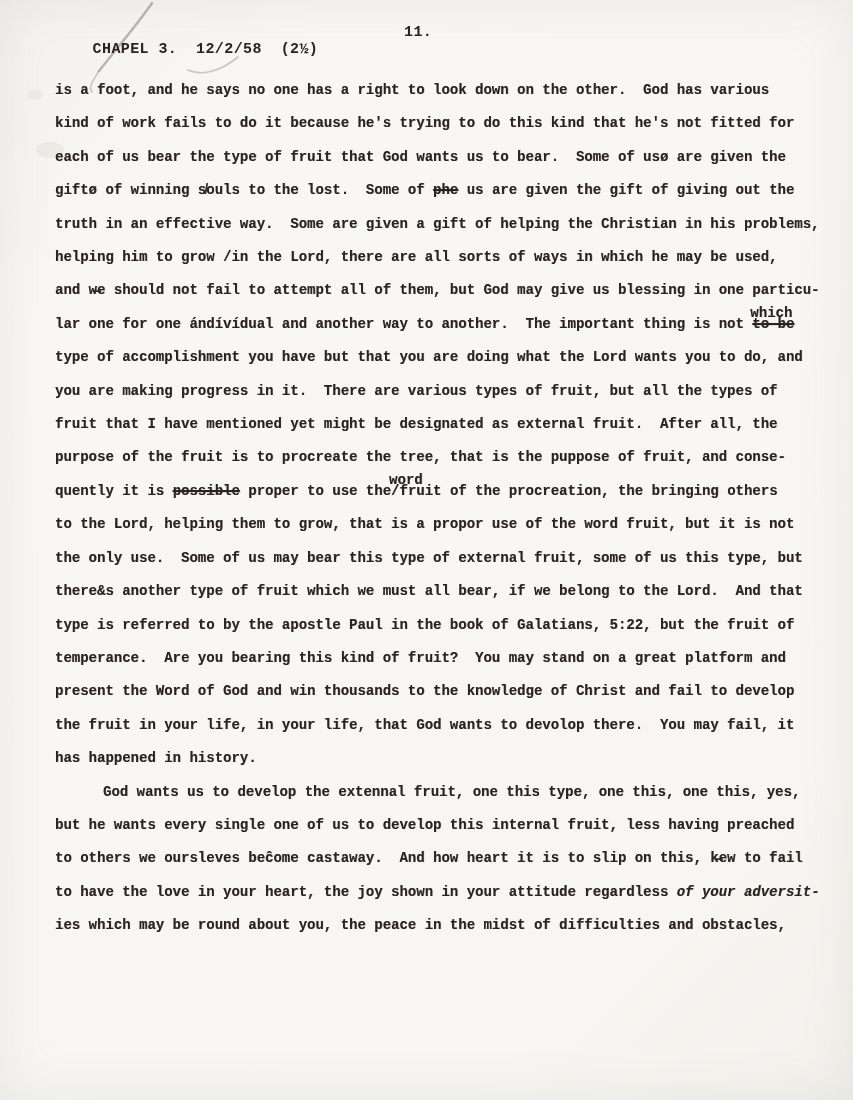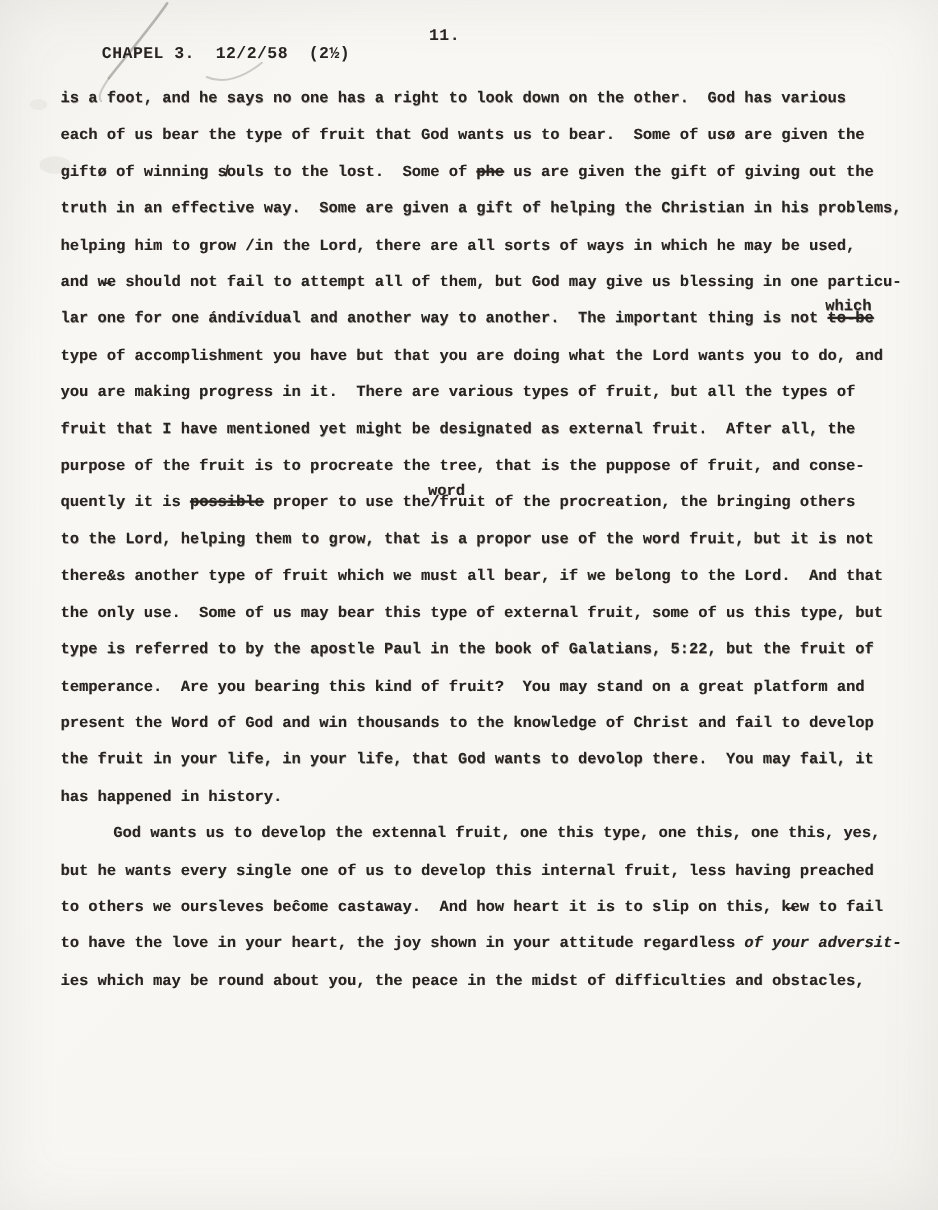--- a/index.html
+++ b/index.html
@@ -14,21 +14,21 @@
     position:absolute;inset:0;
     background:linear-gradient(135deg,#f3f2ee 0%,#f8f7f3 18%,#f7f6f2 80%,#f2f1ec 100%);
     box-shadow:inset 0 0 55px rgba(120,112,100,0.10);
     color:#29241f;
   }
   .header-row{
     position:absolute;top:24px;left:55px;right:20px;height:26px;
     font-size:15px;font-weight:bold;letter-spacing:.4px;
     white-space:pre;
   }
-  .page-number{position:absolute;left:335px;top:0;font-family:Liberation Mono, monospace;}
+  .page-number{position:absolute;left:349px;top:0;font-family:Liberation Mono, monospace;}
   .doc-body{
     position:absolute;top:74px;left:55px;width:778px;
     font-size:14px;font-weight:bold;
     line-height:33.4px;
     text-shadow:0.4px 0.3px 0 rgba(42,36,28,0.45);
   }
   .paragraph{margin:0;}
   .line{white-space:pre-wrap;min-height:33.4px;}
   .paragraph.indent .line:first-child{text-indent:48px;}
   .seg-strike{text-decoration:line-through;text-decoration-thickness:1.6px;}
@@ -55,34 +55,35 @@
   </svg>
 
   <div class="header-row">
     <span>CHAPEL 3.  12/2/58  (2½)</span>
     <span class="page-number">11.</span>
   </div>
 
   <div class="doc-body" id="doc-body">
       <div class="paragraph">
         <div class="line">is a foot, and he says no one has a right to look down on the other.  God has various</div>
+        <div class="line">kind of work fails to do it because he's trying to do this kind that he's not fitted for</div>
         <div class="line">each of us bear the type of fruit that God wants us to bear.  Some of usø are given the</div>
         <div class="line">giftø of winning s̸ouls to the lost.  Some of <span class="seg-strike">phe</span> us are given the gift of giving out the</div>
         <div class="line">truth in an effective way.  Some are given a gift of helping the Christian in his problems,</div>
         <div class="line">helping him to grow /in the Lord, there are all sorts of ways in which he may be used,</div>
         <div class="line">and w̶e should not fail to attempt all of them, but God may give us blessing in one particu-</div>
         <div class="line">lar one for one ándívídual and another way to another.  The important thing is not <span class="ins"><span class="ins-label">which</span><span class="seg-strike">to-be</span></span></div>
         <div class="line">type of accomplishment you have but that you are doing what the Lord wants you to do, and</div>
         <div class="line">you are making progress in it.  There are various types of fruit, but all the types of</div>
         <div class="line">fruit that I have mentioned yet might be designated as external fruit.  After all, the</div>
         <div class="line">purpose of the fruit is to procreate the tree, that is the puppose of fruit, and conse-</div>
         <div class="line">quently it is <span class="seg-strike">possible</span> proper to use the<span class="ins"><span class="ins-label">word</span><span>/</span></span>fruit of the procreation, the bringing others</div>
         <div class="line">to the Lord, helping them to grow, that is a propor use of the word fruit, but it is not</div>
+        <div class="line">the only use.  Some of us may bear this type of external fruit, some of us this type, but</div>
         <div class="line">there&amp;s another type of fruit which we must all bear, if we belong to the Lord.  And that</div>
-        <div class="line">the only use.  Some of us may bear this type of external fruit, some of us this type, but</div>
         <div class="line">type is referred to by the apostle Paul in the book of Galatians, 5:22, but the fruit of</div>
         <div class="line">temperance.  Are you bearing this kind of fruit?  You may stand on a great platform and</div>
         <div class="line">present the Word of God and win thousands to the knowledge of Christ and fail to develop</div>
         <div class="line">the fruit in your life, in your life, that God wants to devolop there.  You may fail, it</div>
         <div class="line">has happened in history.</div>
       </div>
       <div class="paragraph indent">
         <div class="line">God wants us to develop the extennal fruit, one this type, one this, one this, yes,</div>
         <div class="line">but he wants every single one of us to develop this internal fruit, less having preached</div>
         <div class="line">to others we oursleves beĉome castaway.  And how heart it is to slip on this, k̶ew to fail</div>

